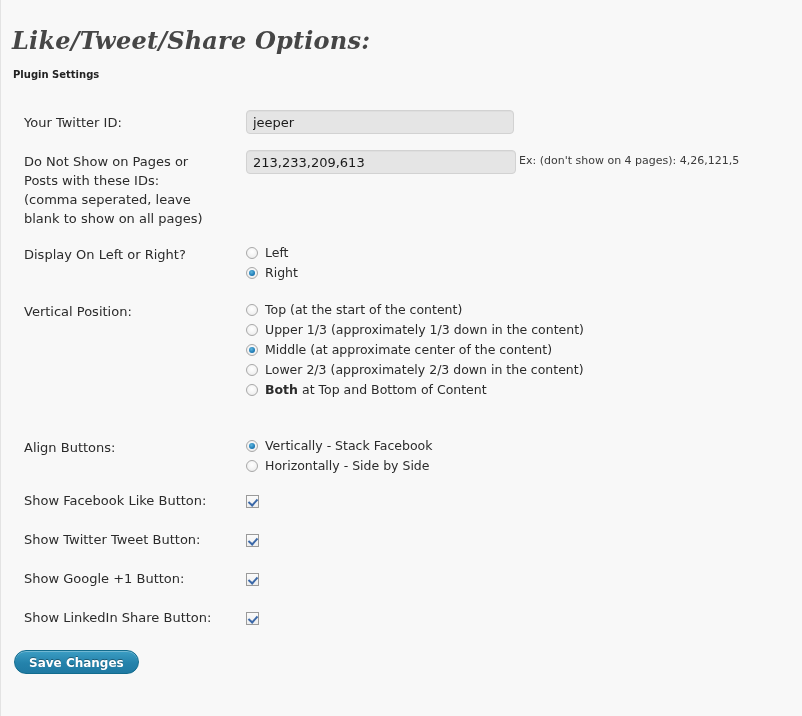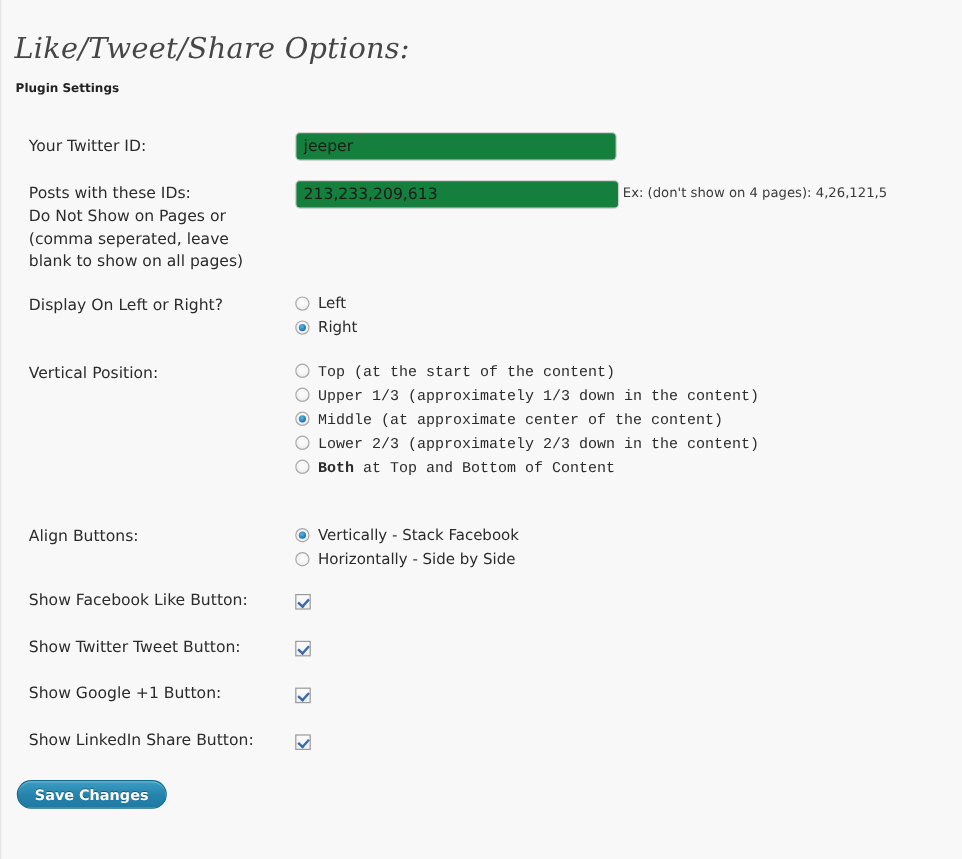--- a/index.html
+++ b/index.html
@@ -25,21 +25,21 @@
   }
 
   
   .page-title {
     position: absolute;
     left: 11px;
     top: 10px;
     font-family: "DejaVu Serif", "Liberation Serif", serif;
     font-style: italic;
     font-size: 24px;
-    font-weight: normal;
+    font-weight: bold;
     color: #464646;
     letter-spacing: 0.2px;
     white-space: nowrap;
   }
   .section-title {
     position: absolute;
     left: 12px;
     top: 61px;
     font-size: 10px;
     font-weight: bold;
@@ -70,21 +70,21 @@
     position: absolute;
     left: 245px;
   }
 
   
   .text-input {
     box-sizing: border-box;
     height: 24px;
     border: 1px solid #d2d2d2;
     border-radius: 4px;
-    background: #15803d;
+    background: #e5e5e5;
     font-family: "DejaVu Sans", "Liberation Sans", sans-serif;
     font-size: 13px;
     color: #1a1a1a;
     padding: 0 6px;
     outline: none;
     box-shadow: inset 0 1px 1px rgba(0,0,0,0.03);
   }
   .input-twitter { width: 268px; }
   .input-ids { width: 270px; }
 
@@ -186,22 +186,22 @@
 
     <div class="row" style="top:112px;">
       <div class="label" style="top:1px;">Your Twitter ID:</div>
       <div class="field" style="top:-2px;">
         <input class="text-input input-twitter" type="text" value="jeeper" style="">
       </div>
     </div>
 
     <div class="row" style="top:152px;">
       <div class="label" style="top:0px;">
+        <div>Do Not Show on Pages or</div>
         <div>Posts with these IDs:</div>
-        <div>Do Not Show on Pages or</div>
         <div>(comma seperated, leave</div>
         <div>blank to show on all pages)</div>
       </div>
       <div class="field" style="top:-2px;">
         <input class="text-input input-ids" type="text" value="213,233,209,613" style="">
       </div>
       <div class="hint" style="left:518px; top:2px;">Ex: (don't show on 4 pages): 4,26,121,5</div>
     </div>
 
     <div class="row" style="top:245px;">
@@ -211,21 +211,21 @@
           <span class="radio"></span><span class="opt-label">Left</span>
         </div>
         <div class="opt">
           <span class="radio checked"></span><span class="opt-label">Right</span>
         </div>
       </div>
     </div>
 
     <div class="row" style="top:302px;">
       <div class="label" style="top:0px;">Vertical Position:</div>
-      <div class="field" style="top:-2px;font-family:Liberation Mono, monospace;">
+      <div class="field" style="top:-2px;">
         <div class="opt">
           <span class="radio"></span><span class="opt-label">Top (at the start of the content)</span>
         </div>
         <div class="opt">
           <span class="radio"></span><span class="opt-label">Upper 1/3 (approximately 1/3 down in the content)</span>
         </div>
         <div class="opt">
           <span class="radio checked"></span><span class="opt-label">Middle (at approximate center of the content)</span>
         </div>
         <div class="opt">

